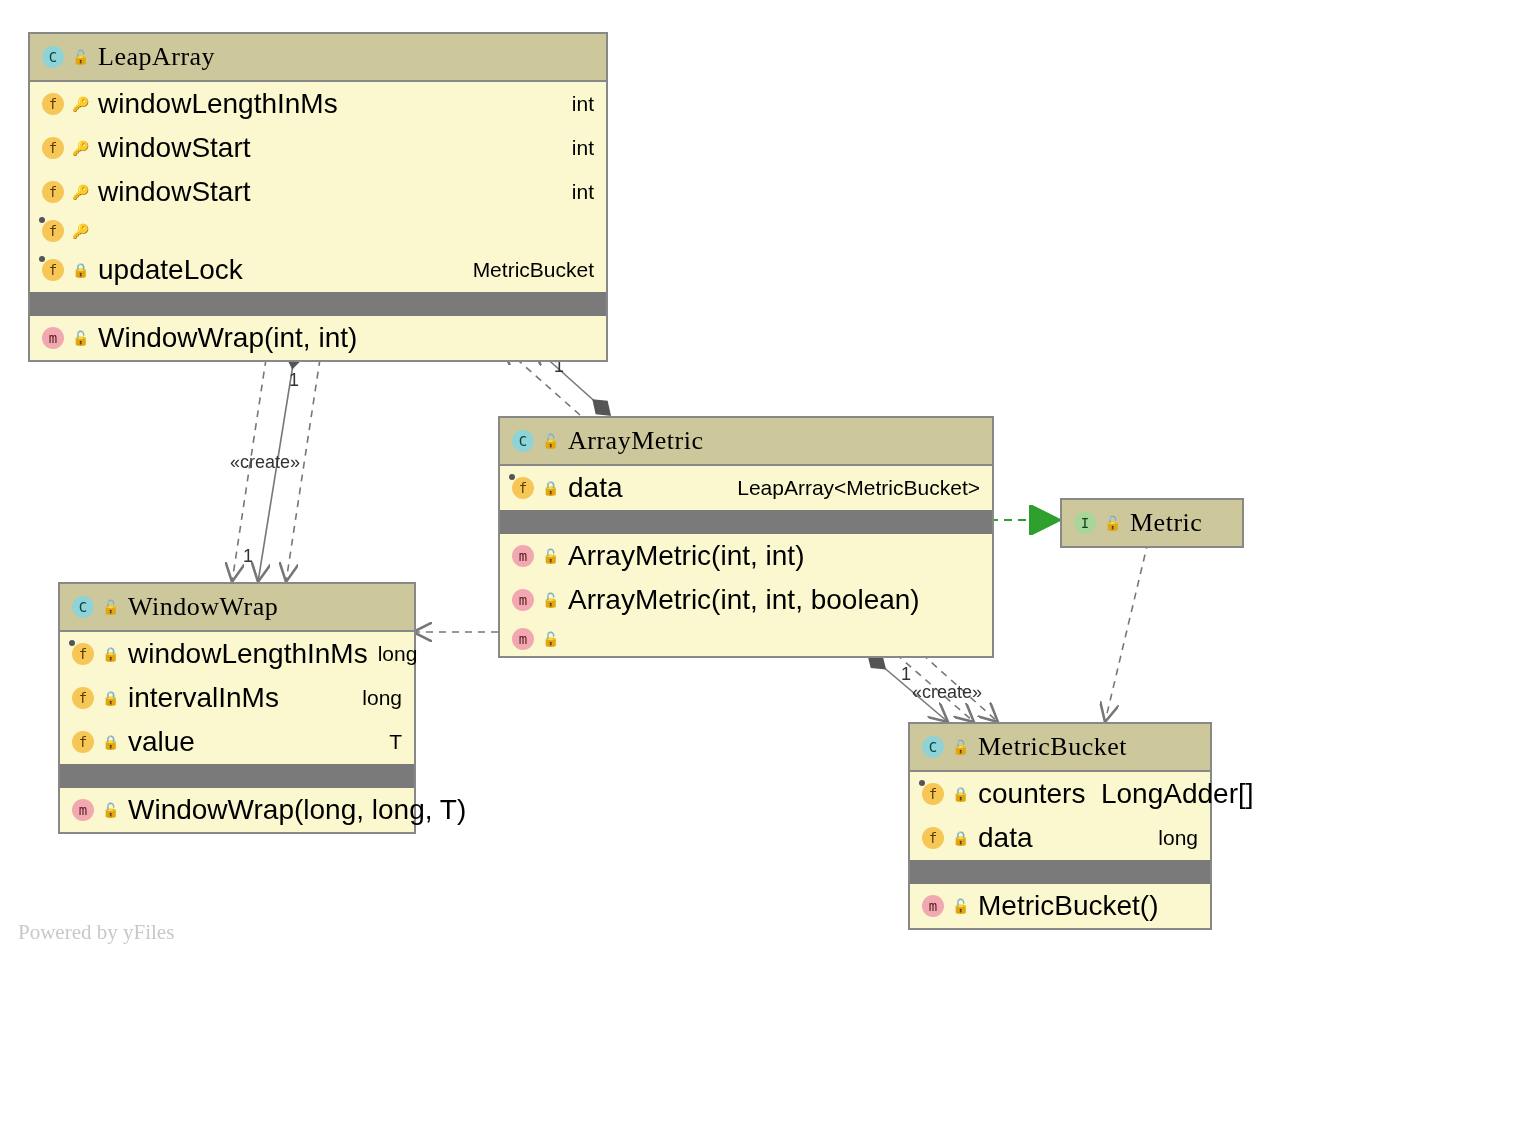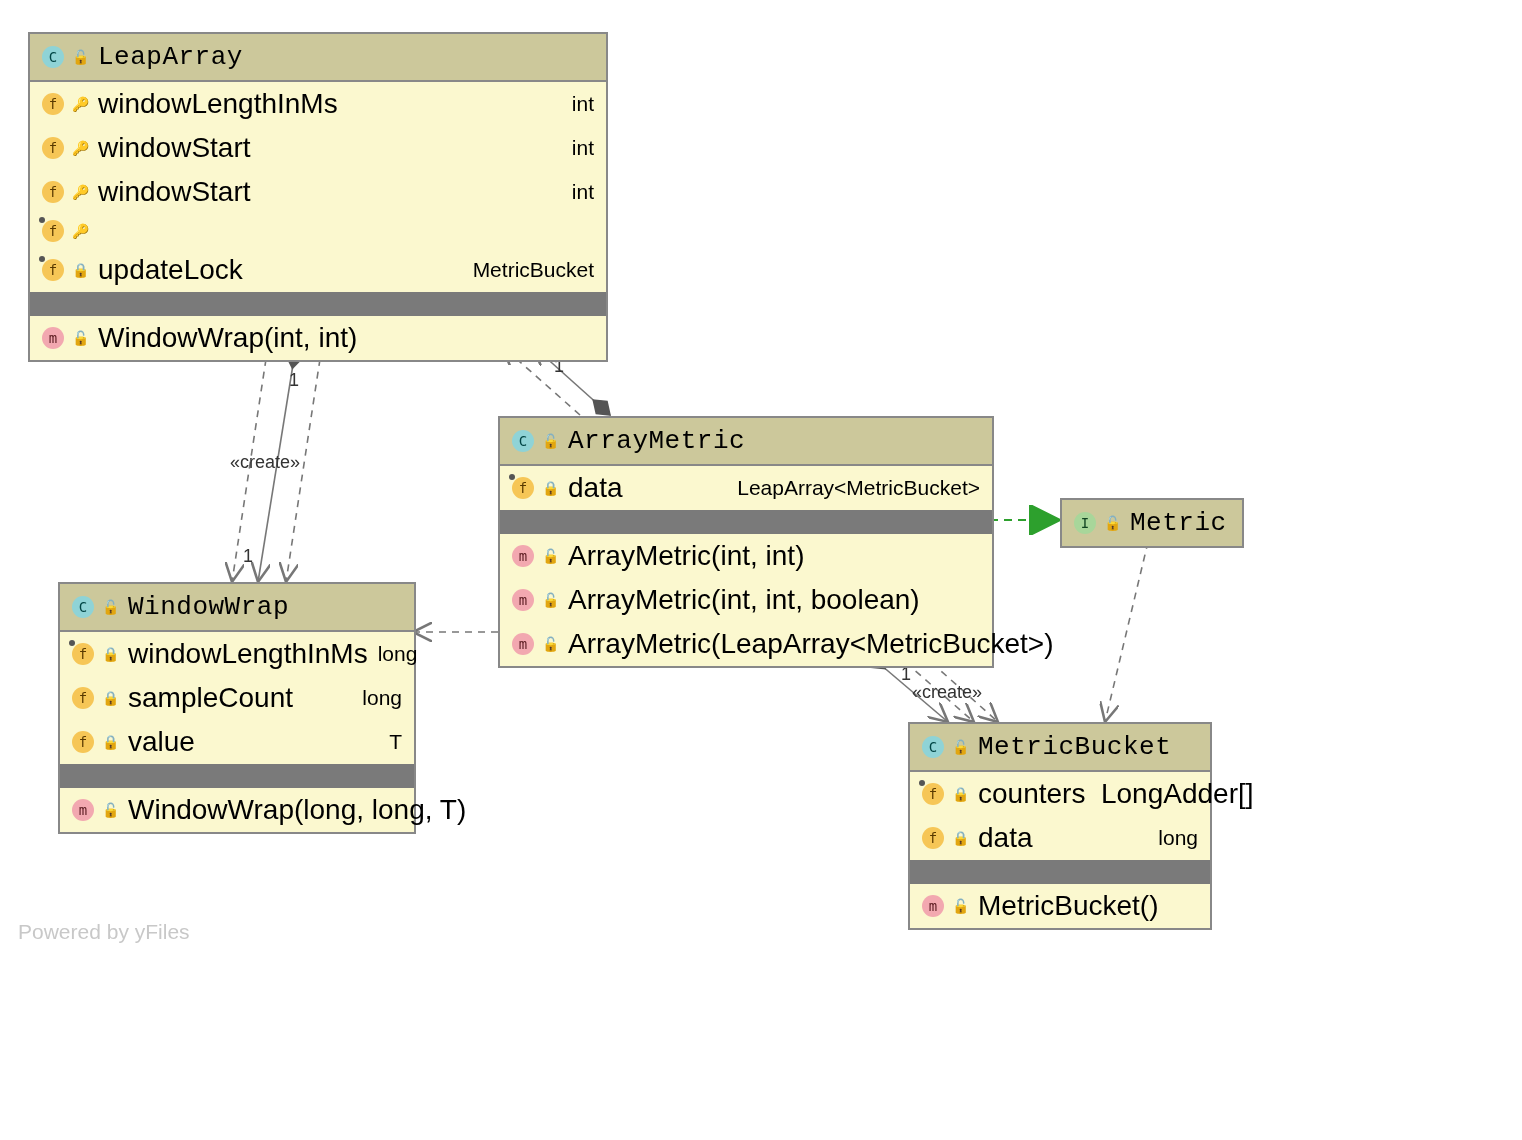--- a/index.html
+++ b/index.html
@@ -1,39 +1,39 @@
 <!DOCTYPE html>
 <html><head>
 <meta charset="utf-8">
 <style>
   html,body{margin:0;padding:0;background:#fff;font-family:"Helvetica Neue",Arial,sans-serif;font-size:20px;color:#000;}
   .canvas{position:relative;width:1522px;height:1140px;}
   
   .cls{position:absolute;border:2px solid #888;background:#fbf8cf;}
   .hdr{display:flex;align-items:center;gap:10px;padding:8px 12px;background:#ccc89b;position:relative;}
-  .hdr .title{font-family:Liberation Mono, monospace;font-size:26px;letter-spacing:0.5px;}
+  .hdr .title{font-family:Liberation Serif, serif;font-size:26px;letter-spacing:0.5px;}
   .sep{height:2px;background:#888;}
   .bar{height:24px;background:#7a7a7a;}
   .row{display:flex;align-items:center;gap:10px;padding:6px 12px;position:relative;}
   .row .name{flex:0 0 auto;font-size:28px;}
   .row .type{margin-left:auto;font-size:21px;text-align:right;}
   
   .badge{width:22px;height:22px;border-radius:50%;display:flex;align-items:center;justify-content:center;font-family:"Menlo",monospace;font-size:14px;position:relative;flex:0 0 22px;}
   .badge.c{background:#8fd3d6;color:#044;}
   .badge.i{background:#a8d69a;color:#142;}
   .badge.f{background:#f6c656;color:#5a3a00;}
   .badge.m{background:#f2a8b0;color:#5a1a20;}
   .pin{position:absolute;top:-3px;left:-3px;width:6px;height:6px;border-radius:50%;background:#555;}
   .vis{width:14px;flex:0 0 14px;display:flex;align-items:center;justify-content:center;}
   .lock-open{color:#8aa63a;font-size:14px;}
   .lock-closed{color:#e07d1a;font-size:14px;}
   .key{color:#b8a060;font-size:14px;}
   
   svg.conn{position:absolute;top:0;left:0;width:1522px;height:1140px;pointer-events:none;}
-  .footer{position:absolute;font-family:Liberation Sans, sans-serif;font-size:21px;color:#c8c8c8;}
+  .footer{position:absolute;font-family:Liberation Serif, serif;font-size:21px;color:#c8c8c8;}
   .lab{position:absolute;font-size:18px;color:#333;}
 </style>
 </head>
 <body>
 
 <div class="canvas">
 
   <svg class="conn">
     <defs>
       <marker id="openarrow" markerWidth="14" markerHeight="12" refX="12" refY="6" orient="auto">
@@ -140,41 +140,40 @@
       <span class="name">ArrayMetric(int, int)</span>
     </div>
     <div class="row">
       <span class="badge m">m</span>
       <span class="vis lock-open">🔓</span>
       <span class="name">ArrayMetric(int, int, boolean)</span>
     </div>
     <div class="row">
       <span class="badge m">m</span>
       <span class="vis lock-open">🔓</span>
-      <span class="name">ArrayMetric(LeapArray&lt;MetricBucket&gt;)</span>
     </div>
   </div>
 
   <div class="cls" style="left:58px;top:582px;width:354px;">
     <div class="hdr">
       <span class="badge c">C</span>
       <span class="vis lock-open">🔓</span>
       <span class="title">WindowWrap</span>
     </div>
     <div class="sep"></div>
     <div class="row">
       <span class="badge f"><span class="pin"></span>f</span>
       <span class="vis lock-closed">🔒</span>
       <span class="name">windowLengthInMs</span>
       <span class="type">long</span>
     </div>
     <div class="row">
       <span class="badge f">f</span>
       <span class="vis lock-closed">🔒</span>
-      <span class="name">sampleCount</span>
+      <span class="name">intervalInMs</span>
       <span class="type">long</span>
     </div>
     <div class="row">
       <span class="badge f">f</span>
       <span class="vis lock-closed">🔒</span>
       <span class="name">value</span>
       <span class="type">T</span>
     </div>
     <div class="bar"></div>
     <div class="row">

